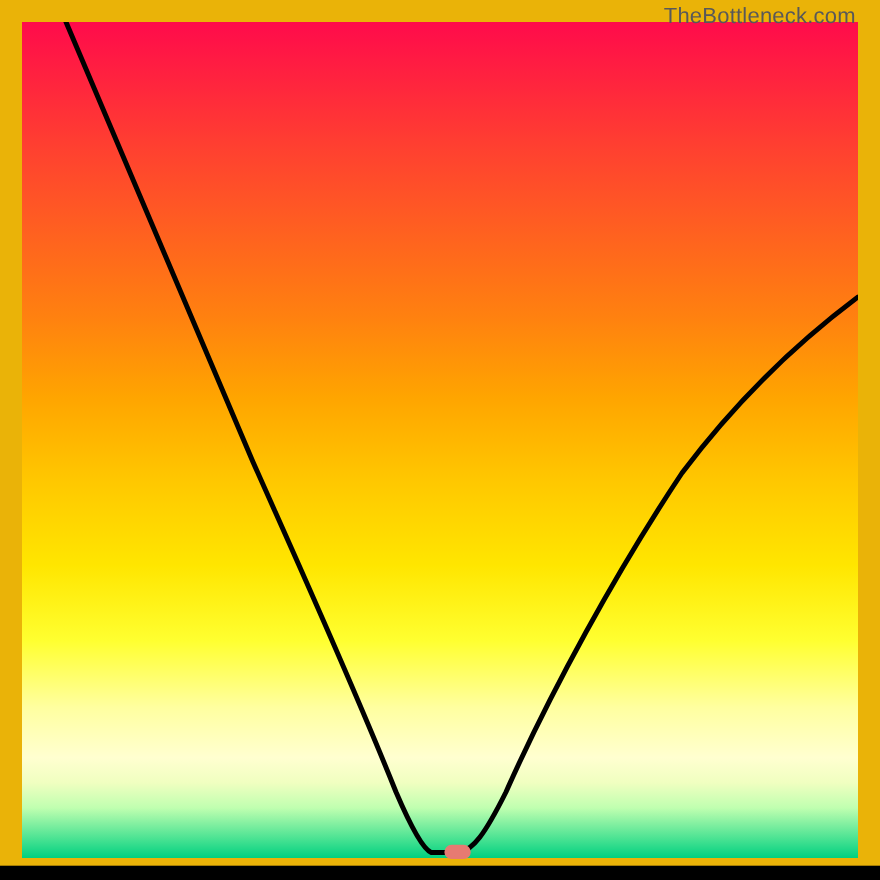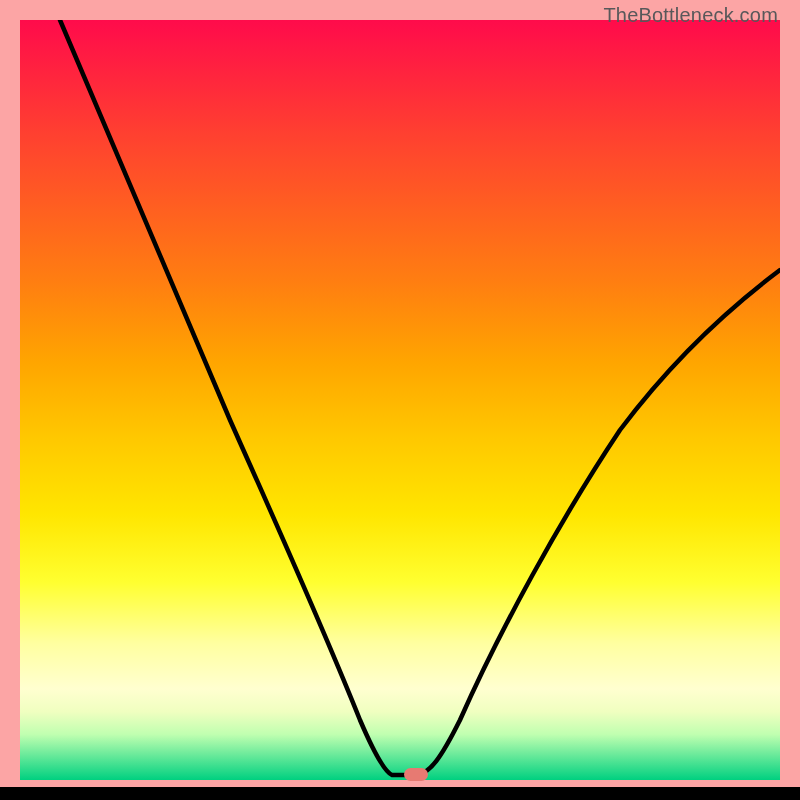--- a/index.html
+++ b/index.html
@@ -1,21 +1,21 @@
 <!DOCTYPE html>
 <html><head>
 <meta charset="utf-8">
 <style>
   * { margin: 0; padding: 0; box-sizing: border-box; }
   html, body { width: 800px; height: 800px; overflow: hidden; background: #000; }
   .chart-container {
     position: relative;
     width: 800px;
     height: 787px;
-    background: #fca5a5;
+    background: #eab308;
     text-align: right;
   }
   .plot-area {
     position: absolute;
     left: 20px;
     top: 20px;
     width: 760px;
     height: 760px;
     background: linear-gradient(to bottom,
       #ff0b4b 0%,

